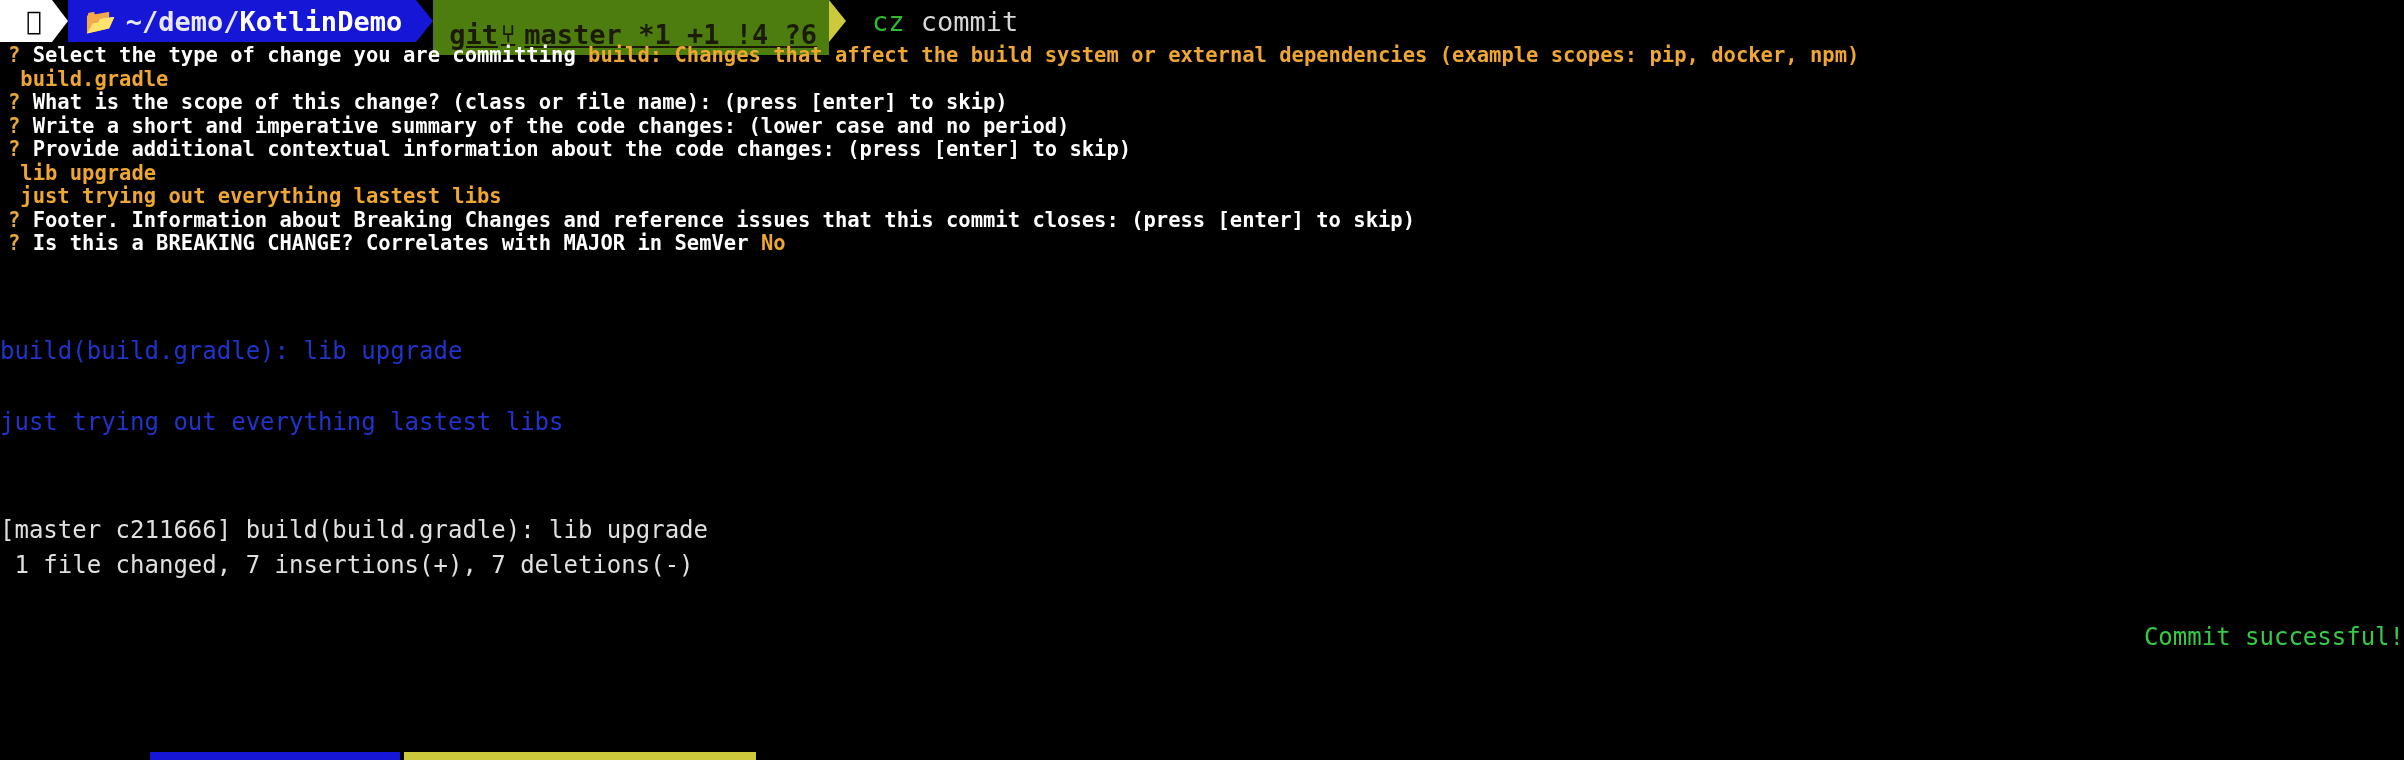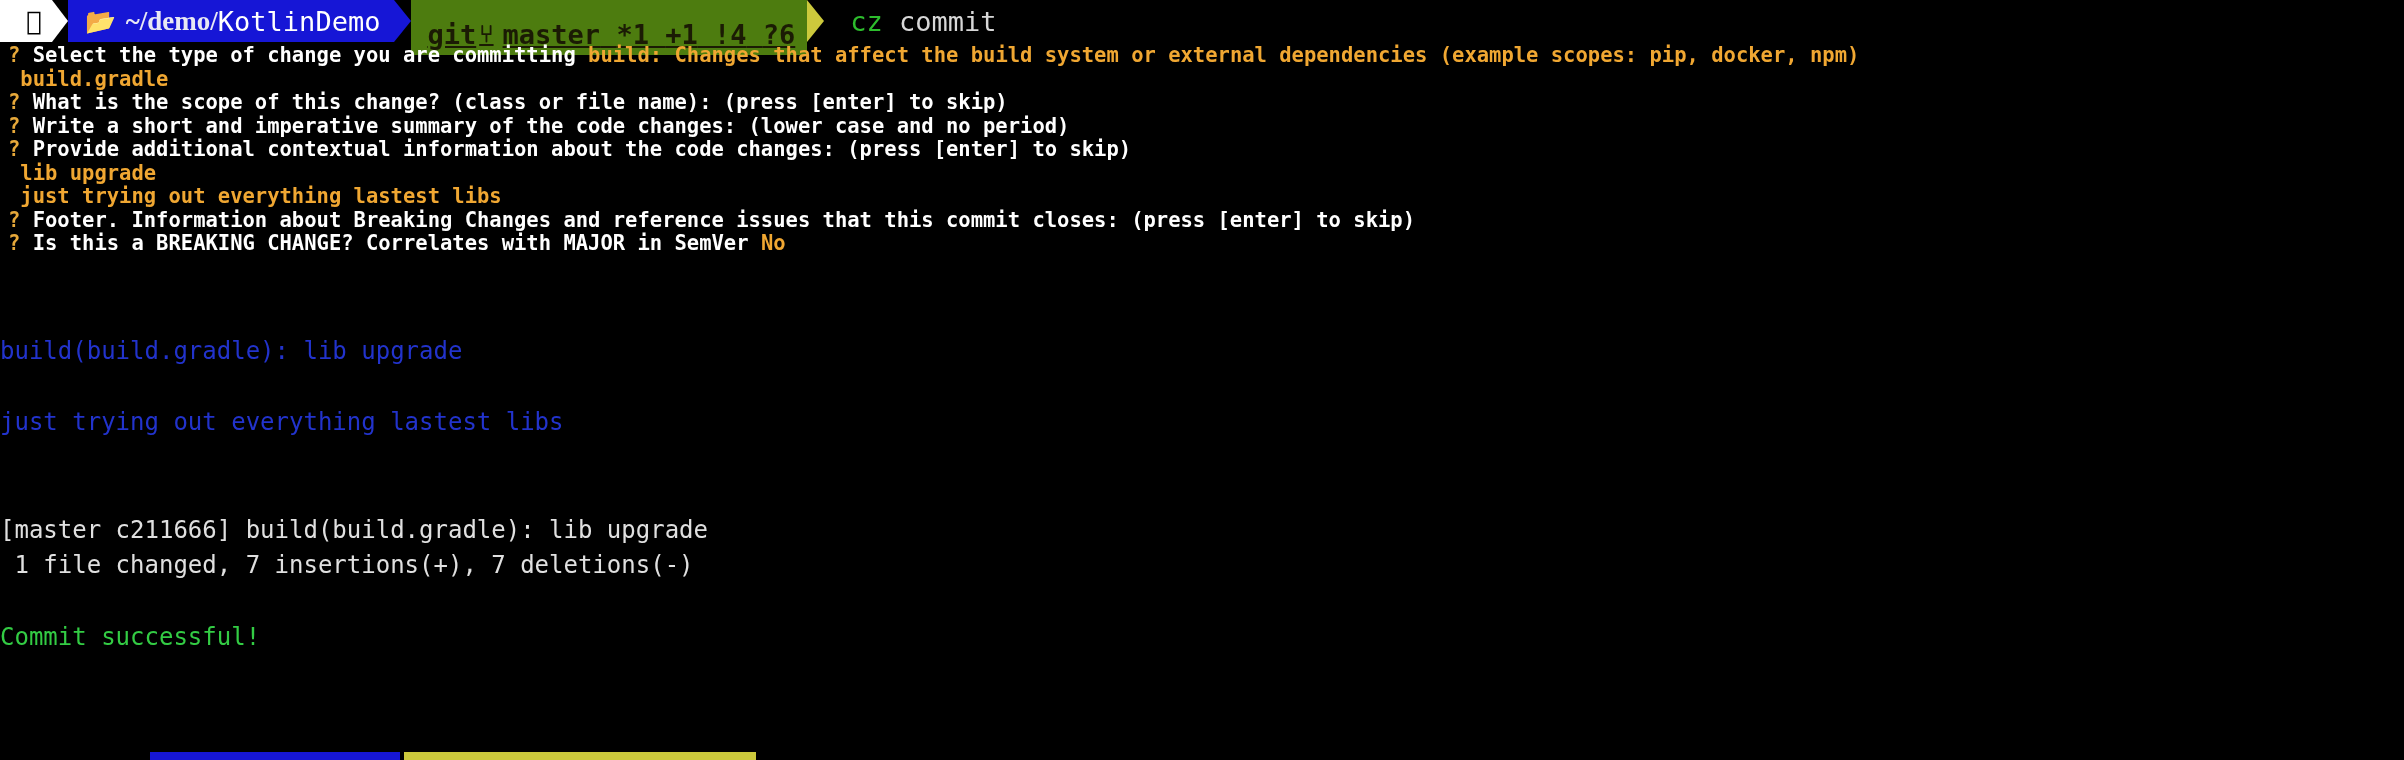--- a/index.html
+++ b/index.html
@@ -58,22 +58,22 @@
     background: #1616d6;
     color: #ffffff;
     padding: 0 14px 0 18px;
     gap: 0px;
   }
   .seg-path .folder {
     margin-right: 9px;
     font-size: 25px;
     color: #ffffff;
   }
-  .path-dim { color: #e8e8f4; font-weight: bold; font-family: Liberation Serif, serif; }
-  .path-bright { color: #ffffff; font-weight: normal; }
+  .path-dim { color: #e8e8f4; font-weight: bold; }
+  .path-bright { color: #ffffff; font-weight: bold; }
 
   .arrow-blue {
     width: 0; height: 0;
     border-top: 21px solid transparent;
     border-bottom: 21px solid transparent;
     border-left: 17px solid #1616d6;
   }
 
   .seg-git {
     background: #4d7c0f;
@@ -133,21 +133,21 @@
     height: 35.8px;
     line-height: 35.8px;
     white-space: pre;
     font-size: 24px;
     font-weight: normal;
     font-family: "DejaVu Sans Mono", "Liberation Mono", monospace;
     color: #d9d9d9;
   }
   .c-blue { color: #2233cc; }
   .c-white { color: #e0e0e0; }
-  .c-green { color: #33cc44; }
+  .c-green { color: #33cc44; text-align: right; }
   .blank { color: transparent; }
 
   
   .status-strip {
     position: absolute;
     left: 0;
     bottom: 0;
     height: 8px;
     width: 2404px;
     display: flex;

